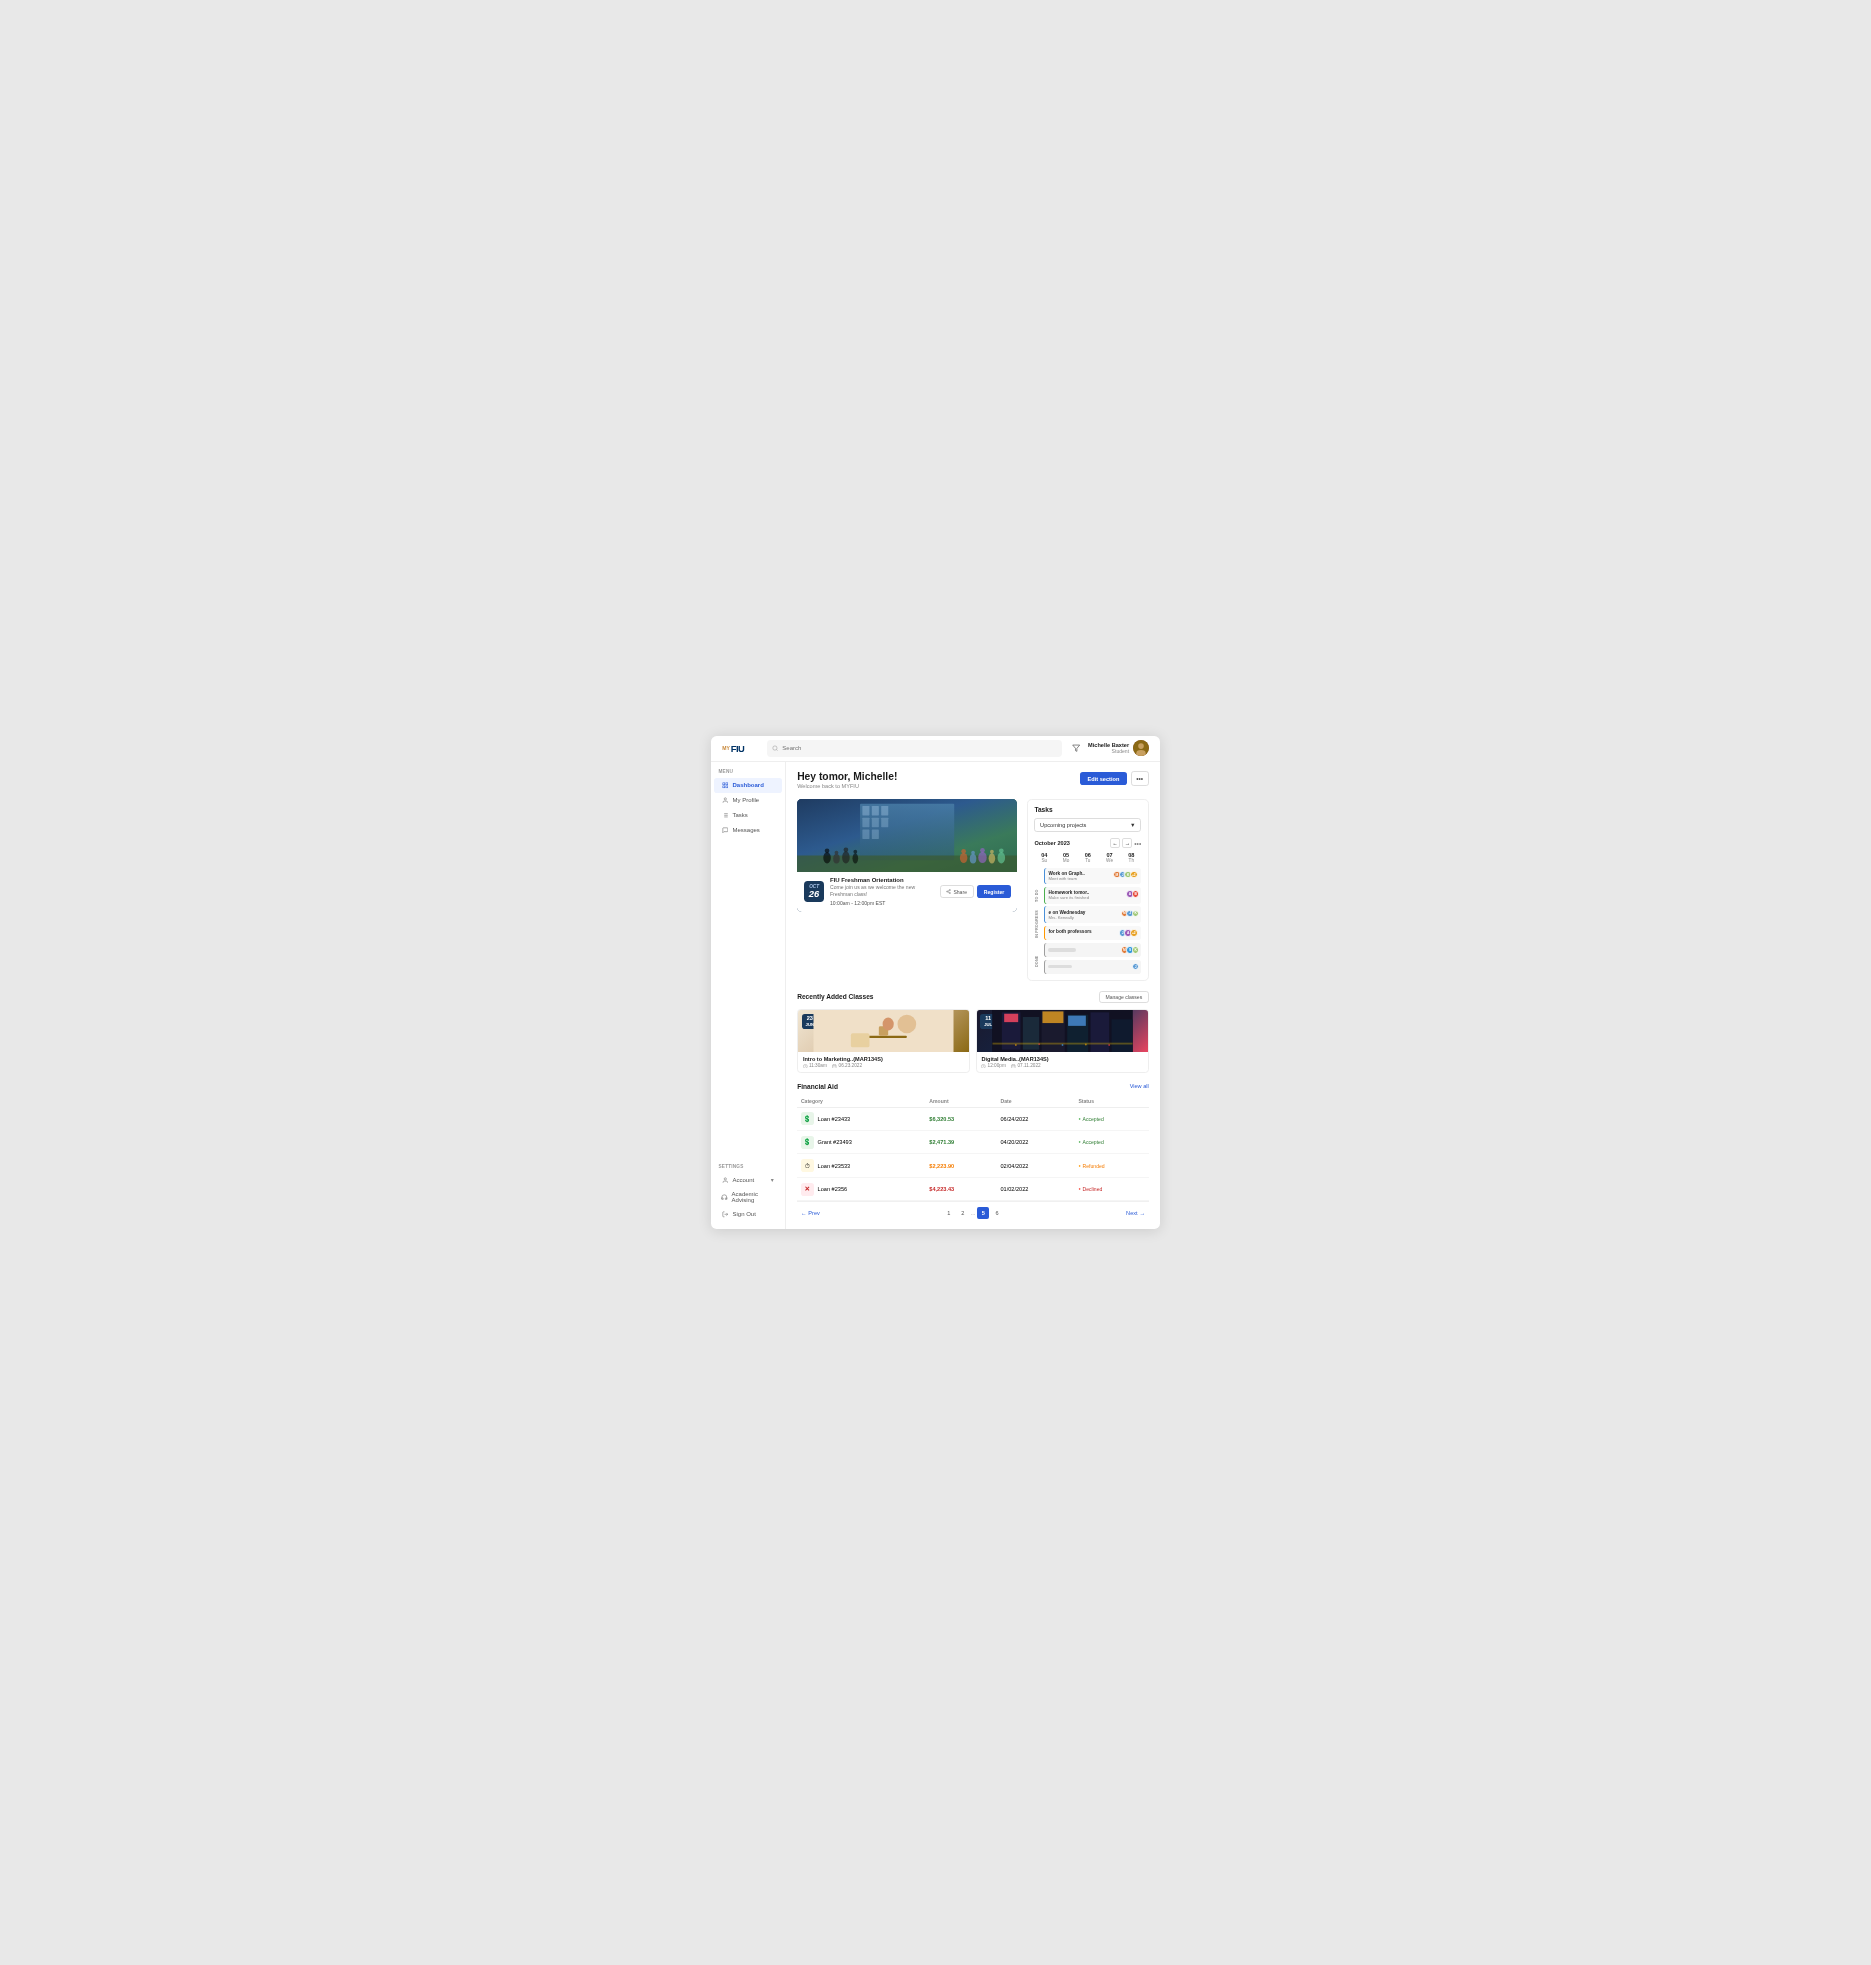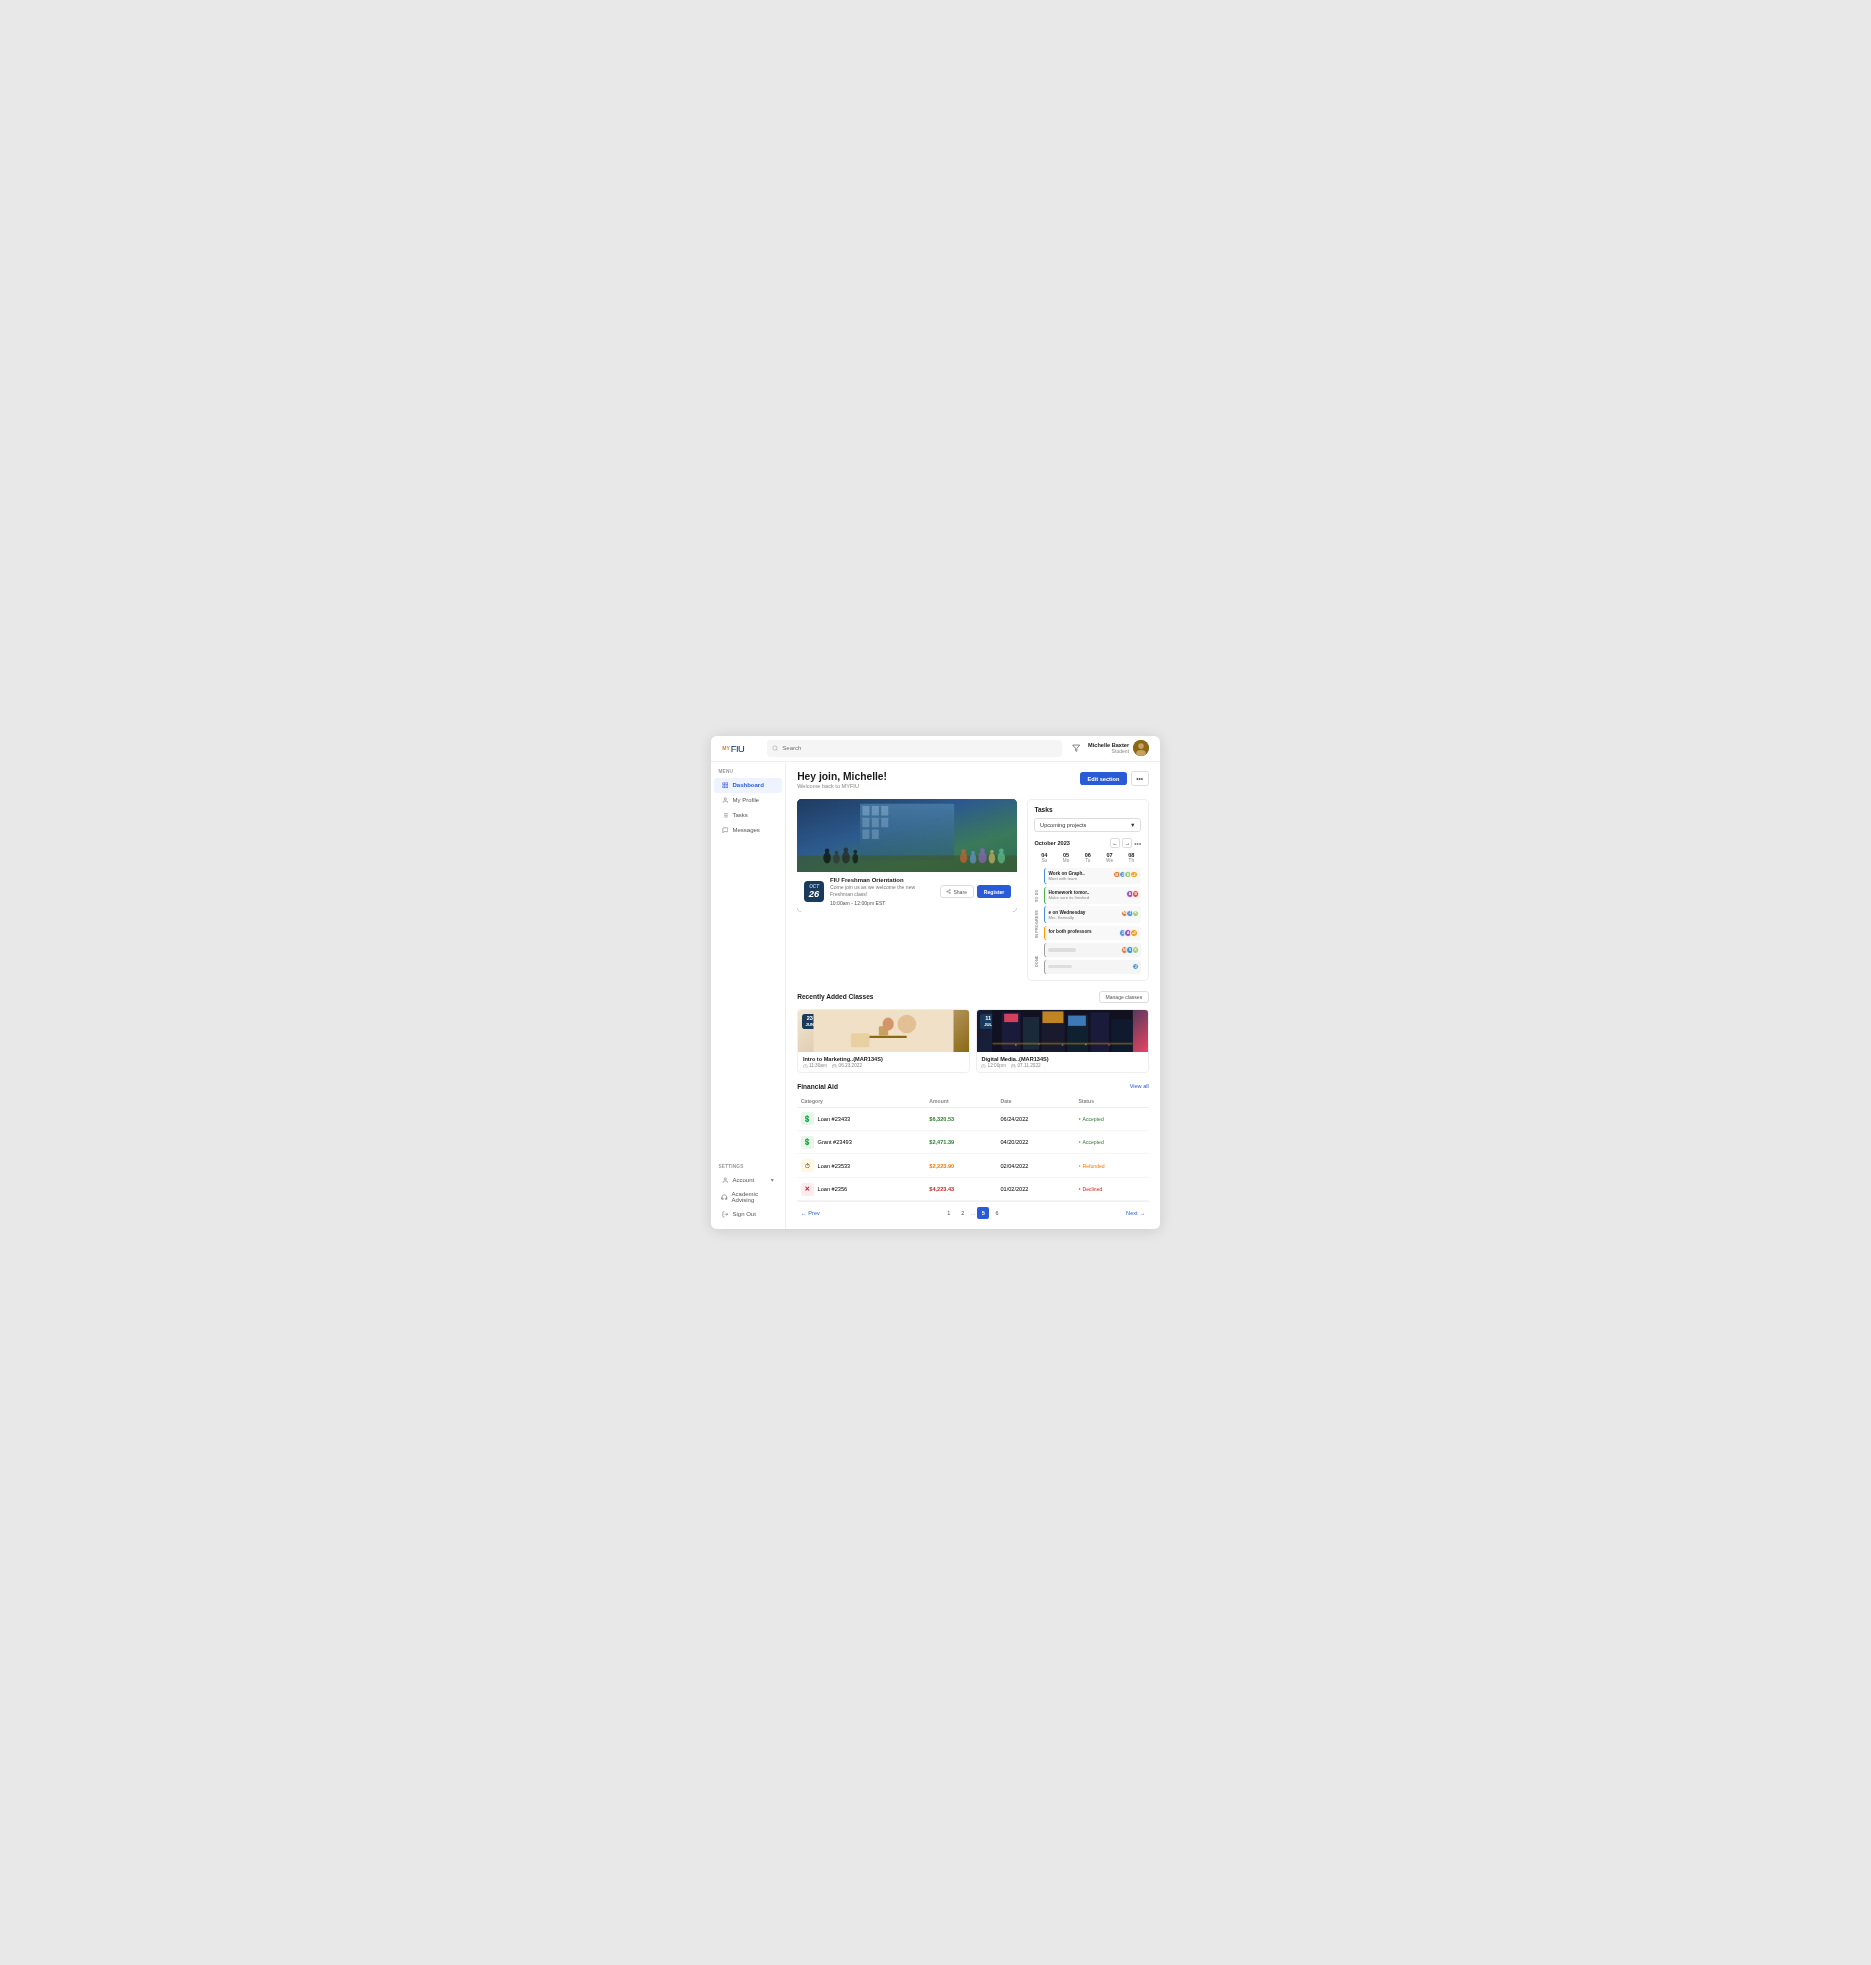--- a/index.html
+++ b/index.html
@@ -34,21 +34,21 @@
     .logo {
       display: flex;
       align-items: center;
       gap: 0.9px;
       min-width: 37px;
       font-size: 6.6px;
       font-weight: 700;
       color: #1a1a1a;
     }
     .logo-my { color: #c8883a; font-size: 5.1px; font-weight: 600; }
-    .logo-fiu { color: #003366; font-size: 9.4px; font-weight: 400; letter-spacing: -0.5px; }
+    .logo-fiu { color: #003366; font-size: 9.4px; font-weight: 700; letter-spacing: -0.5px; }
     .search-bar {
       flex: 1;
       display: flex;
       align-items: center;
       gap: 3.7px;
       background: #f5f5f5;
       border-radius: 3.7px;
       padding: 0 5.6px;
       height: 17px;
     }
@@ -600,21 +600,21 @@
           </svg>
         </span>
         <span>Sign Out</span>
       </div>
     </div>
 
     <div class="content">
 
       <div class="page-header">
         <div>
-          <h1>Hey join, Michelle!</h1>
+          <h1>Hey tomor, Michelle!</h1>
           <p>Welcome back to MYFIU</p>
         </div>
         <div class="header-actions">
           <button class="btn-edit">Edit section</button>
           <button class="btn-more">•••</button>
         </div>
       </div>
 
       <div class="two-col">
 

